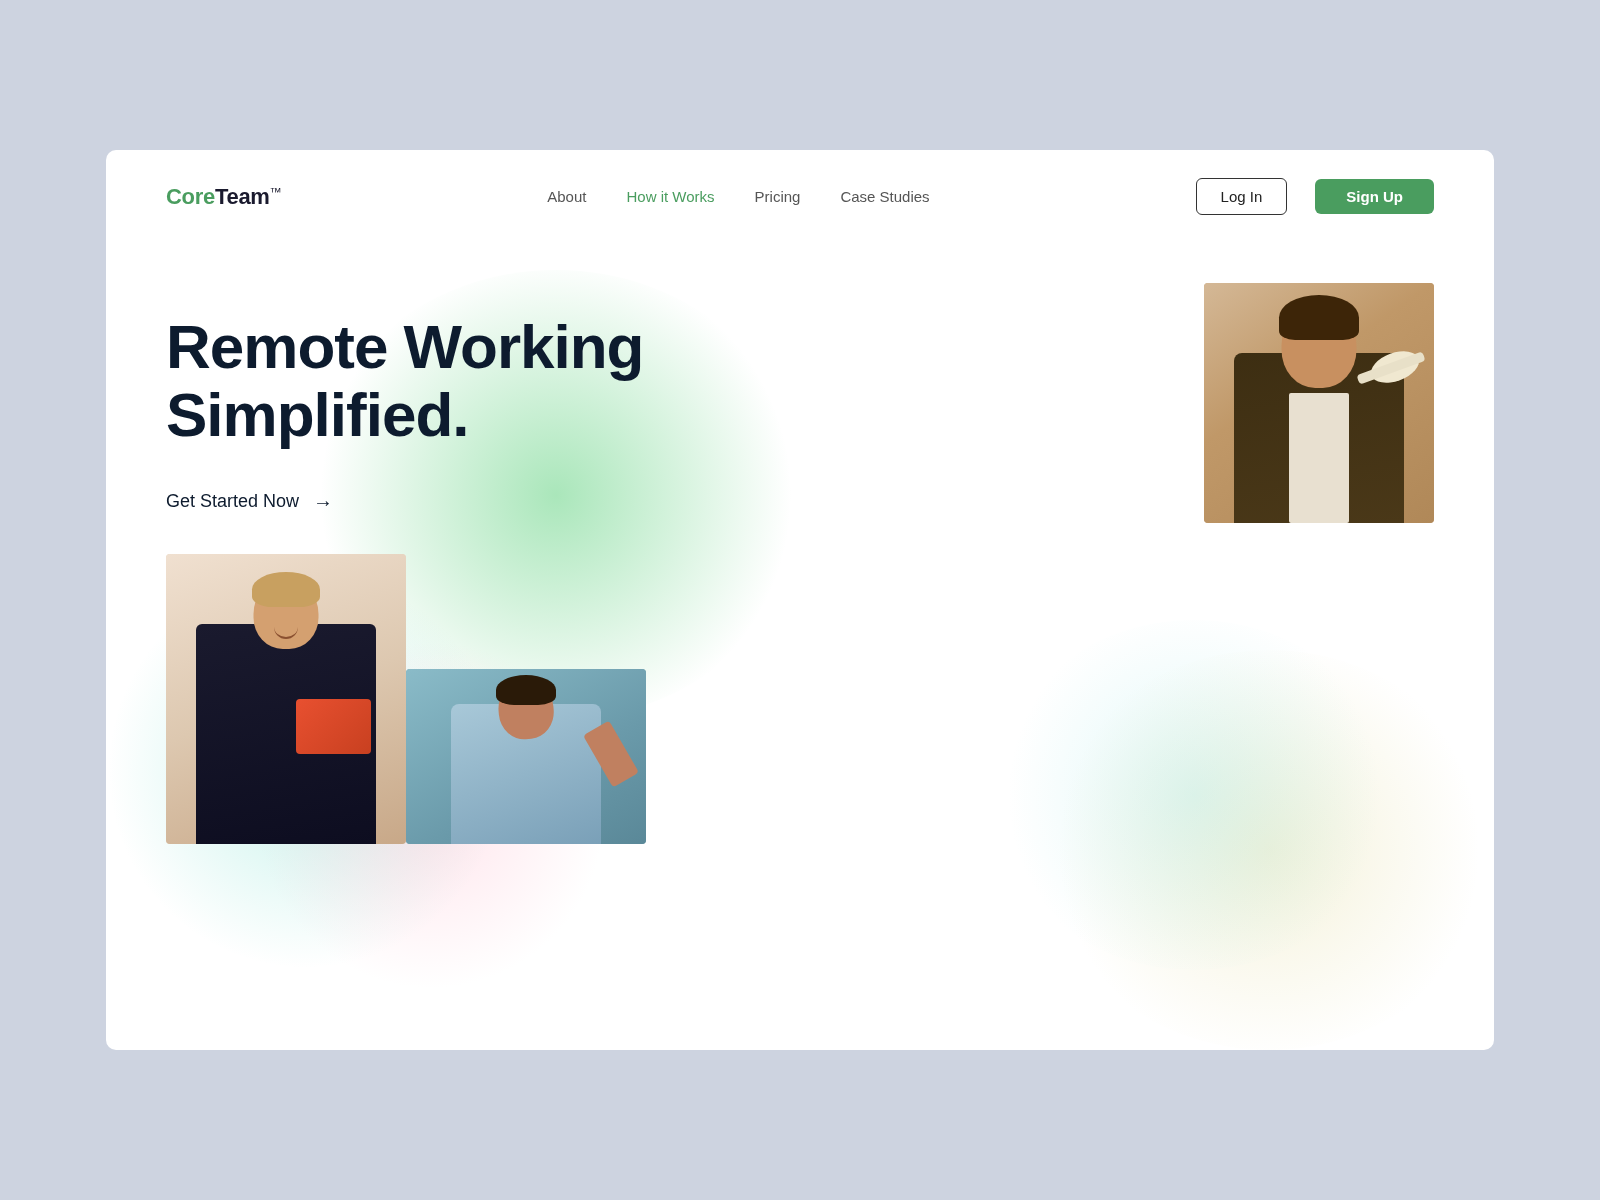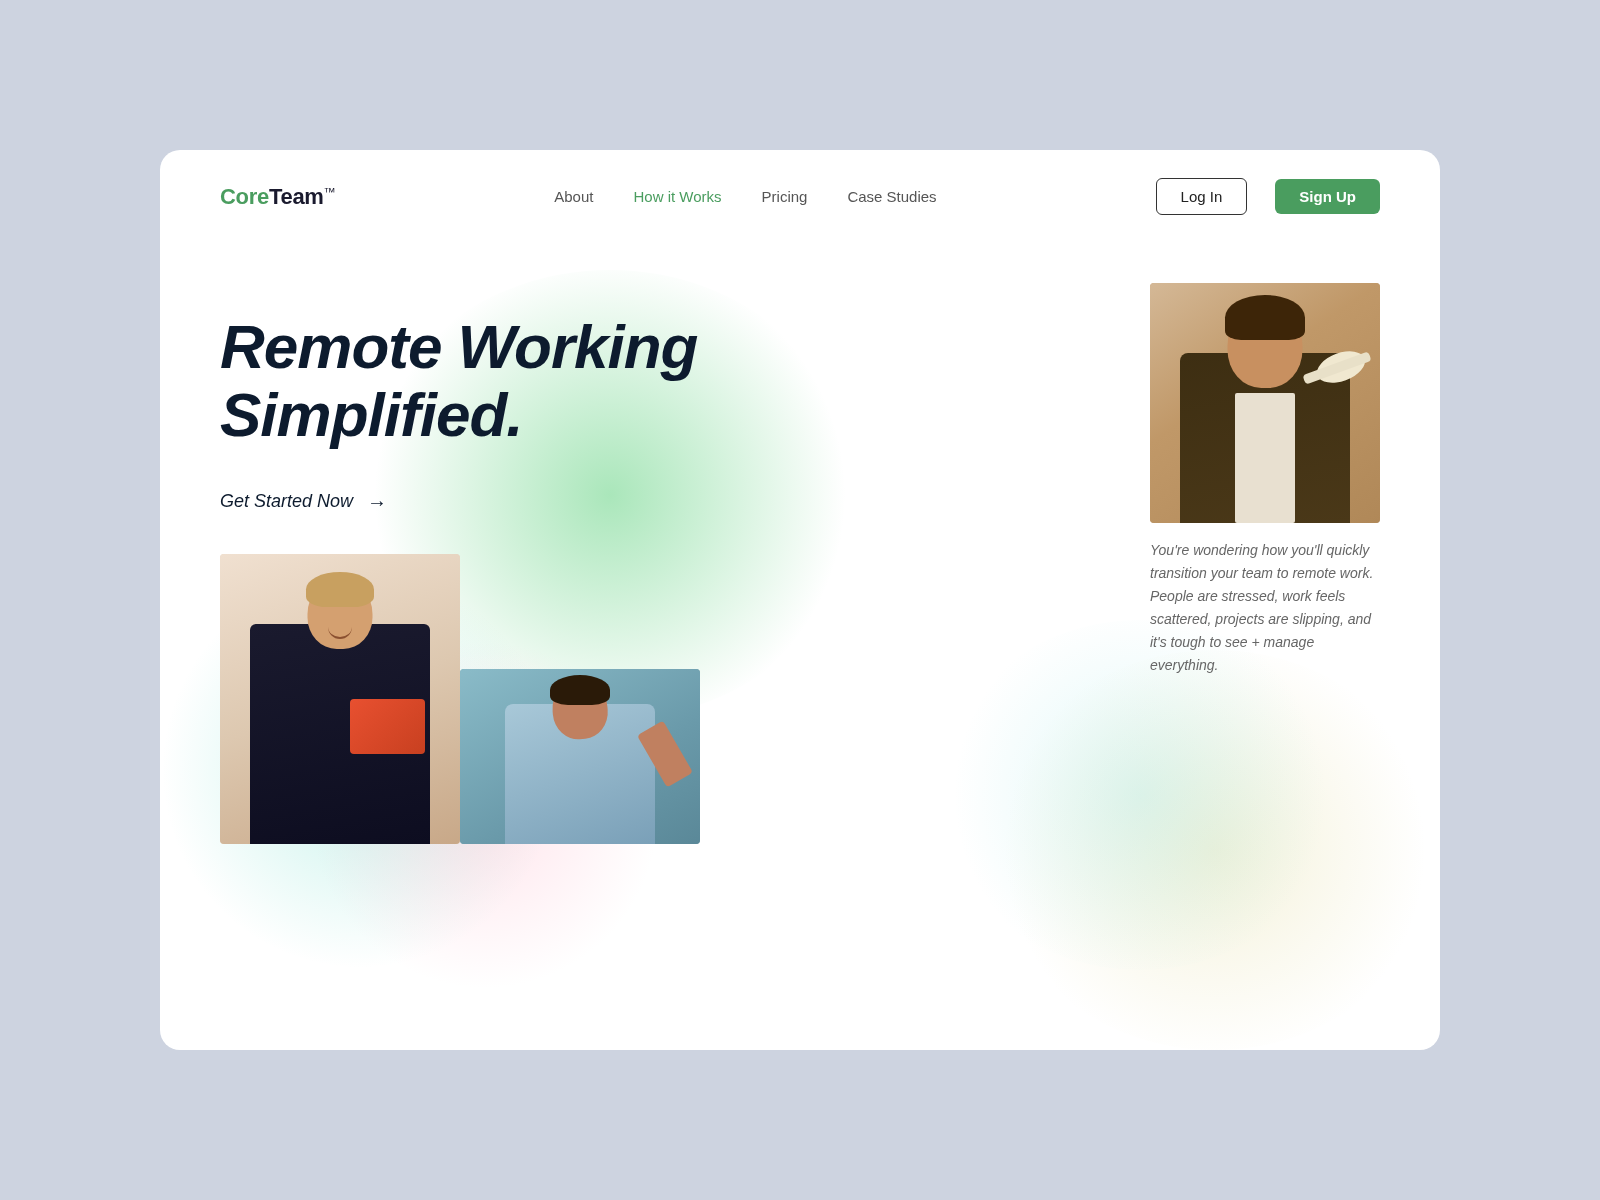--- a/index.html
+++ b/index.html
@@ -7,24 +7,24 @@
     body {
       background: #cdd3e0;
       display: flex;
       align-items: center;
       justify-content: center;
       min-height: 100vh;
       font-family: -apple-system, BlinkMacSystemFont, 'Segoe UI', Helvetica, Arial, sans-serif;
     }
 
     .browser-window {
-      width: 1280px;
+      width: 1388px;
       min-height: 900px;
       background: #ffffff;
-      border-radius: 20px;
+      border-radius: 10px;
       overflow: hidden;
       position: relative;
     }
 
     
     .gradient-blob-green {
       position: absolute;
       width: 500px;
       height: 450px;
       border-radius: 50%;
@@ -139,21 +139,21 @@
       border: 1.5px solid #333;
       background: transparent;
       border-radius: 6px;
       font-size: 15px;
       font-weight: 500;
       color: #222;
       cursor: pointer;
     }
 
     .btn-signup {
-      padding: 9px 24px;
+      padding: 9px 31px;
       background: #4a9d5f;
       border: none;
       border-radius: 6px;
       font-size: 15px;
       font-weight: 600;
       color: #ffffff;
       cursor: pointer;
     }
 
     
@@ -162,21 +162,20 @@
       z-index: 1;
       padding: 40px 60px 60px;
     }
 
     .hero-layout {
       display: grid;
       grid-template-columns: 1fr auto;
       grid-template-rows: auto auto;
       gap: 12px;
       align-items: start;
-      font-style: italic;
     }
 
     .hero-text {
       grid-column: 1;
       grid-row: 1;
       padding-top: 30px;
       max-width: 520px;
     }
 
     .hero-title {
@@ -312,21 +311,20 @@
 
             <div style="position:absolute;top:20px;left:50%;transform:translateX(-50%);width:75px;height:85px;background:#c89060;border-radius:50% 50% 45% 45%;"></div>
 
             <div style="position:absolute;top:12px;left:50%;transform:translateX(-50%);width:80px;height:45px;background:#3d2508;border-radius:50% 50% 20% 20%;"></div>
 
             <div style="position:absolute;top:70px;right:14px;width:50px;height:28px;background:#f0e8d0;border-radius:50%;transform:rotate(-20deg);"></div>
             <div style="position:absolute;top:80px;right:8px;width:70px;height:10px;background:#e8e0c8;border-radius:4px;transform:rotate(-20deg);"></div>
           </div>
         </div>
 
-        <p class="description-text">You're wondering how you'll quickly transition your team to remote work. People are stressed, work feels scattered, projects are slipping, and it's tough to see + manage everything.</p>
       </div>
 
       <div class="hero-images-bottom">
 
         <div class="photo-woman">
           <div style="width:100%;height:100%;background:linear-gradient(160deg,#f0e0d0 0%,#ddc8b0 50%,#c8a888 100%);position:relative;overflow:hidden;">
 
             <div style="position:absolute;bottom:0;left:50%;transform:translateX(-50%);width:180px;height:220px;background:linear-gradient(170deg,#1a1a2e 0%,#0d0d20 100%);border-radius:6px 6px 0 0;"></div>
 
             <div style="position:absolute;top:25px;left:50%;transform:translateX(-50%);width:65px;height:70px;background:#d4a070;border-radius:50% 50% 45% 45%;"></div>

